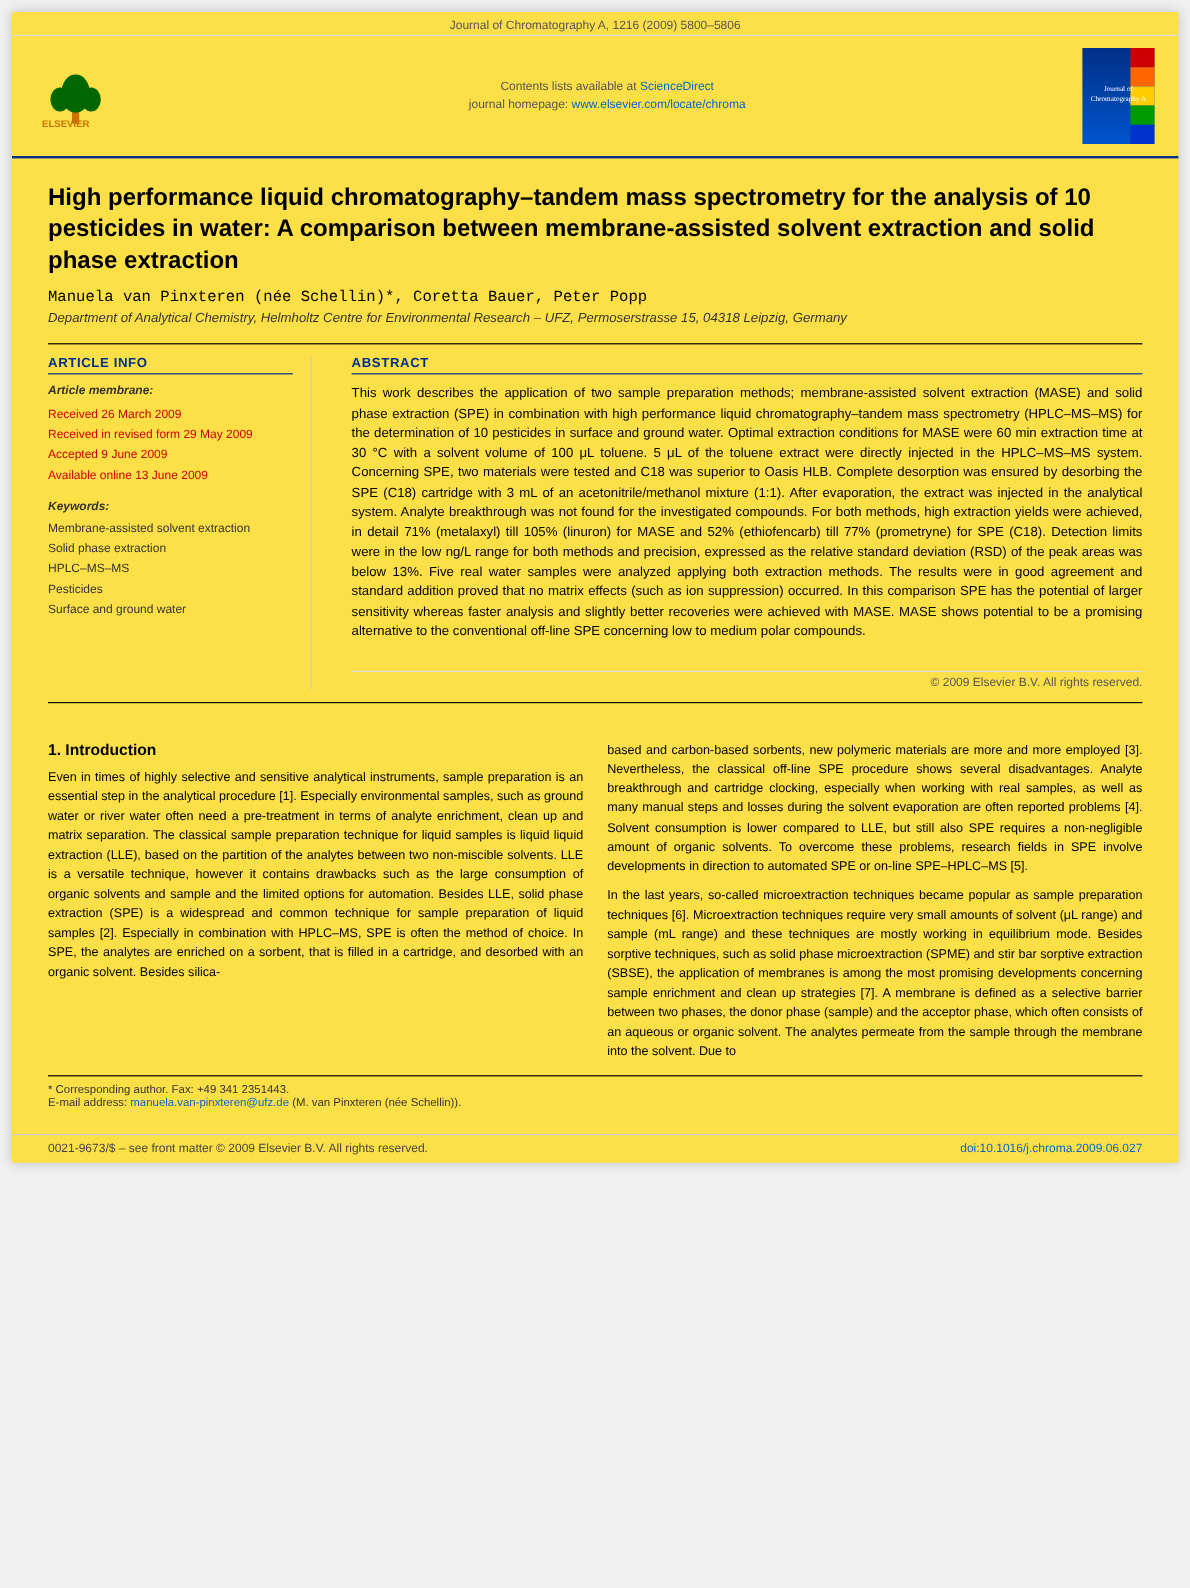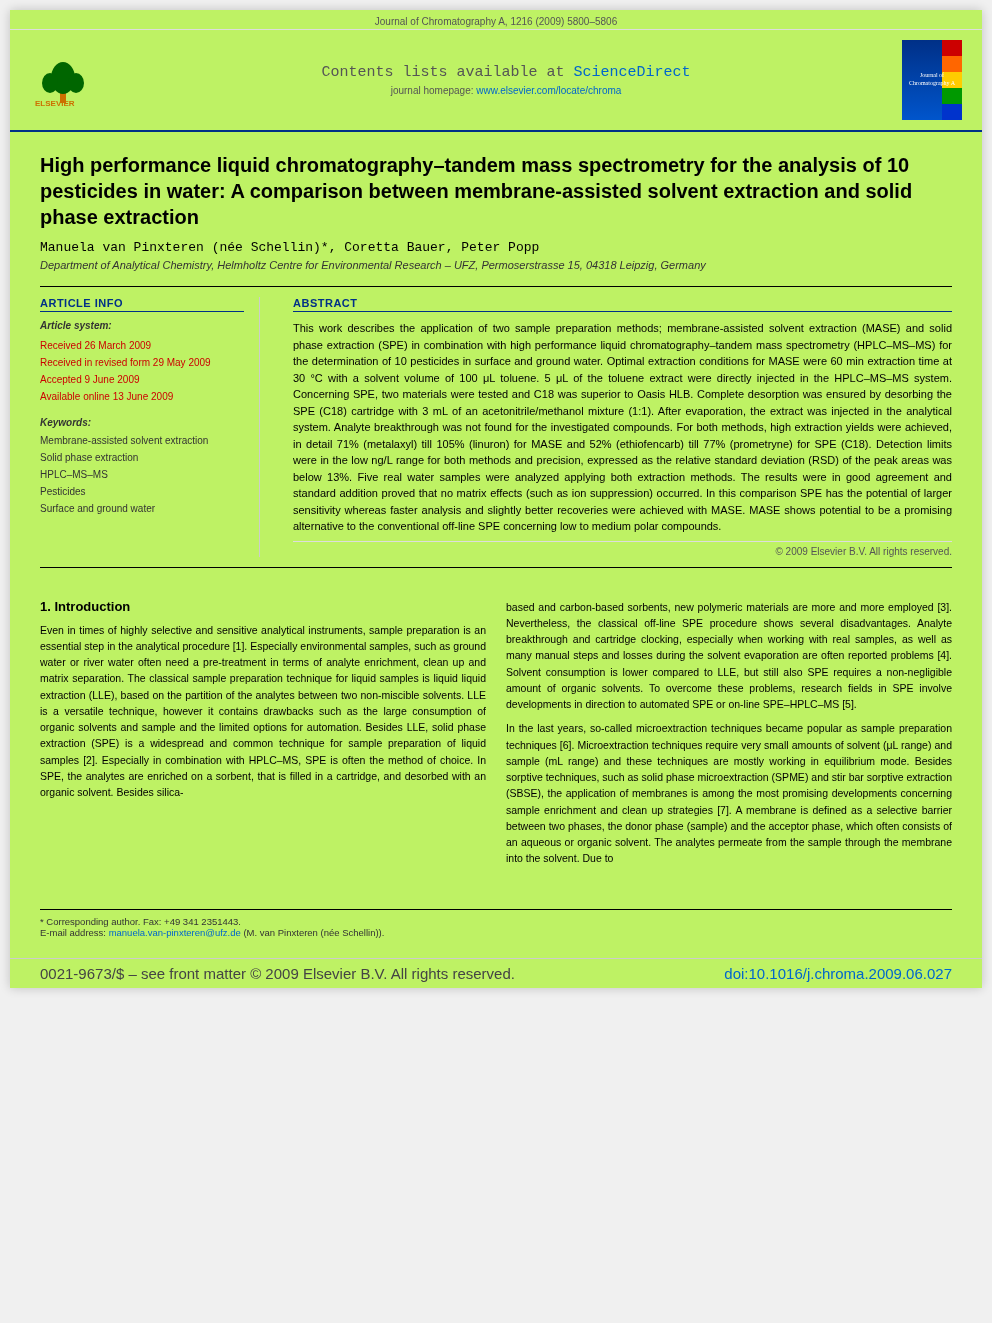--- a/index.html
+++ b/index.html
@@ -5,21 +5,21 @@
     * { margin: 0; padding: 0; box-sizing: border-box; }
     body {
       background: #f0f0f0;
       font-family: 'Times New Roman', Times, serif;
       display: flex;
       justify-content: center;
       padding: 10px;
     }
     .page {
       width: 992px;
-      background: #bef264;
+      background: #fde047;
       padding: 0;
       box-shadow: 0 0 10px rgba(0,0,0,0.2);
     }
     .top-bar {
       text-align: center;
       font-size: 10px;
       color: #555;
       padding: 6px 0 2px 0;
       font-family: Arial, sans-serif;
       border-bottom: 1px solid #ddd;
@@ -37,23 +37,23 @@
     }
     .elsevier-logo svg {
       width: 80px;
       height: 60px;
     }
     .journal-center {
       flex: 1;
       text-align: center;
     }
     .contents-line {
-      font-size: 15px;
+      font-size: 10px;
       color: #555;
-      font-family: Liberation Mono, monospace;
+      font-family: Liberation Sans, sans-serif;
       margin-bottom: 4px;
     }
     .contents-line a {
       color: #0066cc;
       text-decoration: none;
     }
     .journal-title {
       font-size: 26px;
       color: #003087;
       font-family: 'Times New Roman', serif;
@@ -172,21 +172,21 @@
       color: #000;
       line-height: 1.5;
       font-family: Arial, sans-serif;
       text-align: justify;
     }
     .copyright-line {
       font-size: 10px;
       color: #555;
       font-family: Arial, sans-serif;
       text-align: right;
-      margin-top: 6px;
+      margin-top: 24px;
       border-top: 1px solid #ddd;
       padding-top: 4px;
     }
     .body-two-col {
       display: flex;
       gap: 20px;
       margin-top: 31px;
     }
     .body-left {
       flex: 1;
@@ -206,35 +206,35 @@
       color: #000;
       line-height: 1.55;
       font-family: Arial, sans-serif;
       text-align: justify;
     }
     .body-text p {
       margin-bottom: 8px;
     }
     .footnote-area {
       border-top: 1px solid #000;
-      margin-top: 34px;
+      margin-top: 3px;
       padding-top: 6px;
       font-size: 9.5px;
       color: #333;
       font-family: Arial, sans-serif;
     }
     .footnote-area a {
       color: #0066cc;
       text-decoration: none;
       text-align: center;
     }
     .bottom-bar {
       border-top: 1px solid #ccc;
       padding: 6px 30px;
-      font-size: 15px;
+      font-size: 10px;
       color: #444;
       font-family: Arial, sans-serif;
       display: flex;
       justify-content: space-between;
     }
     .bottom-bar a {
       color: #0066cc;
       text-decoration: none;
       text-align: center;
     }
@@ -307,21 +307,21 @@
 
     <div class="affiliation">Department of Analytical Chemistry, Helmholtz Centre for Environmental Research – UFZ, Permoserstrasse 15, 04318 Leipzig, Germany</div>
 
     <hr class="divider-line">
 
     <div class="two-col">
 
       <div class="left-col">
         <div class="section-header">ARTICLE INFO</div>
 
-        <div class="article-info-label">Article system:</div>
+        <div class="article-info-label">Article membrane:</div>
         <div class="info-date-line">Received 26 March 2009</div>
         <div class="info-date-line">Received in revised form 29 May 2009</div>
         <div class="info-date-line">Accepted 9 June 2009</div>
         <div class="info-date-line">Available online 13 June 2009</div>
 
         <div class="keywords-header">Keywords:</div>
         <div class="keyword-item">Membrane-assisted solvent extraction</div>
         <div class="keyword-item">Solid phase extraction</div>
         <div class="keyword-item">HPLC–MS–MS</div>
         <div class="keyword-item">Pesticides</div>

